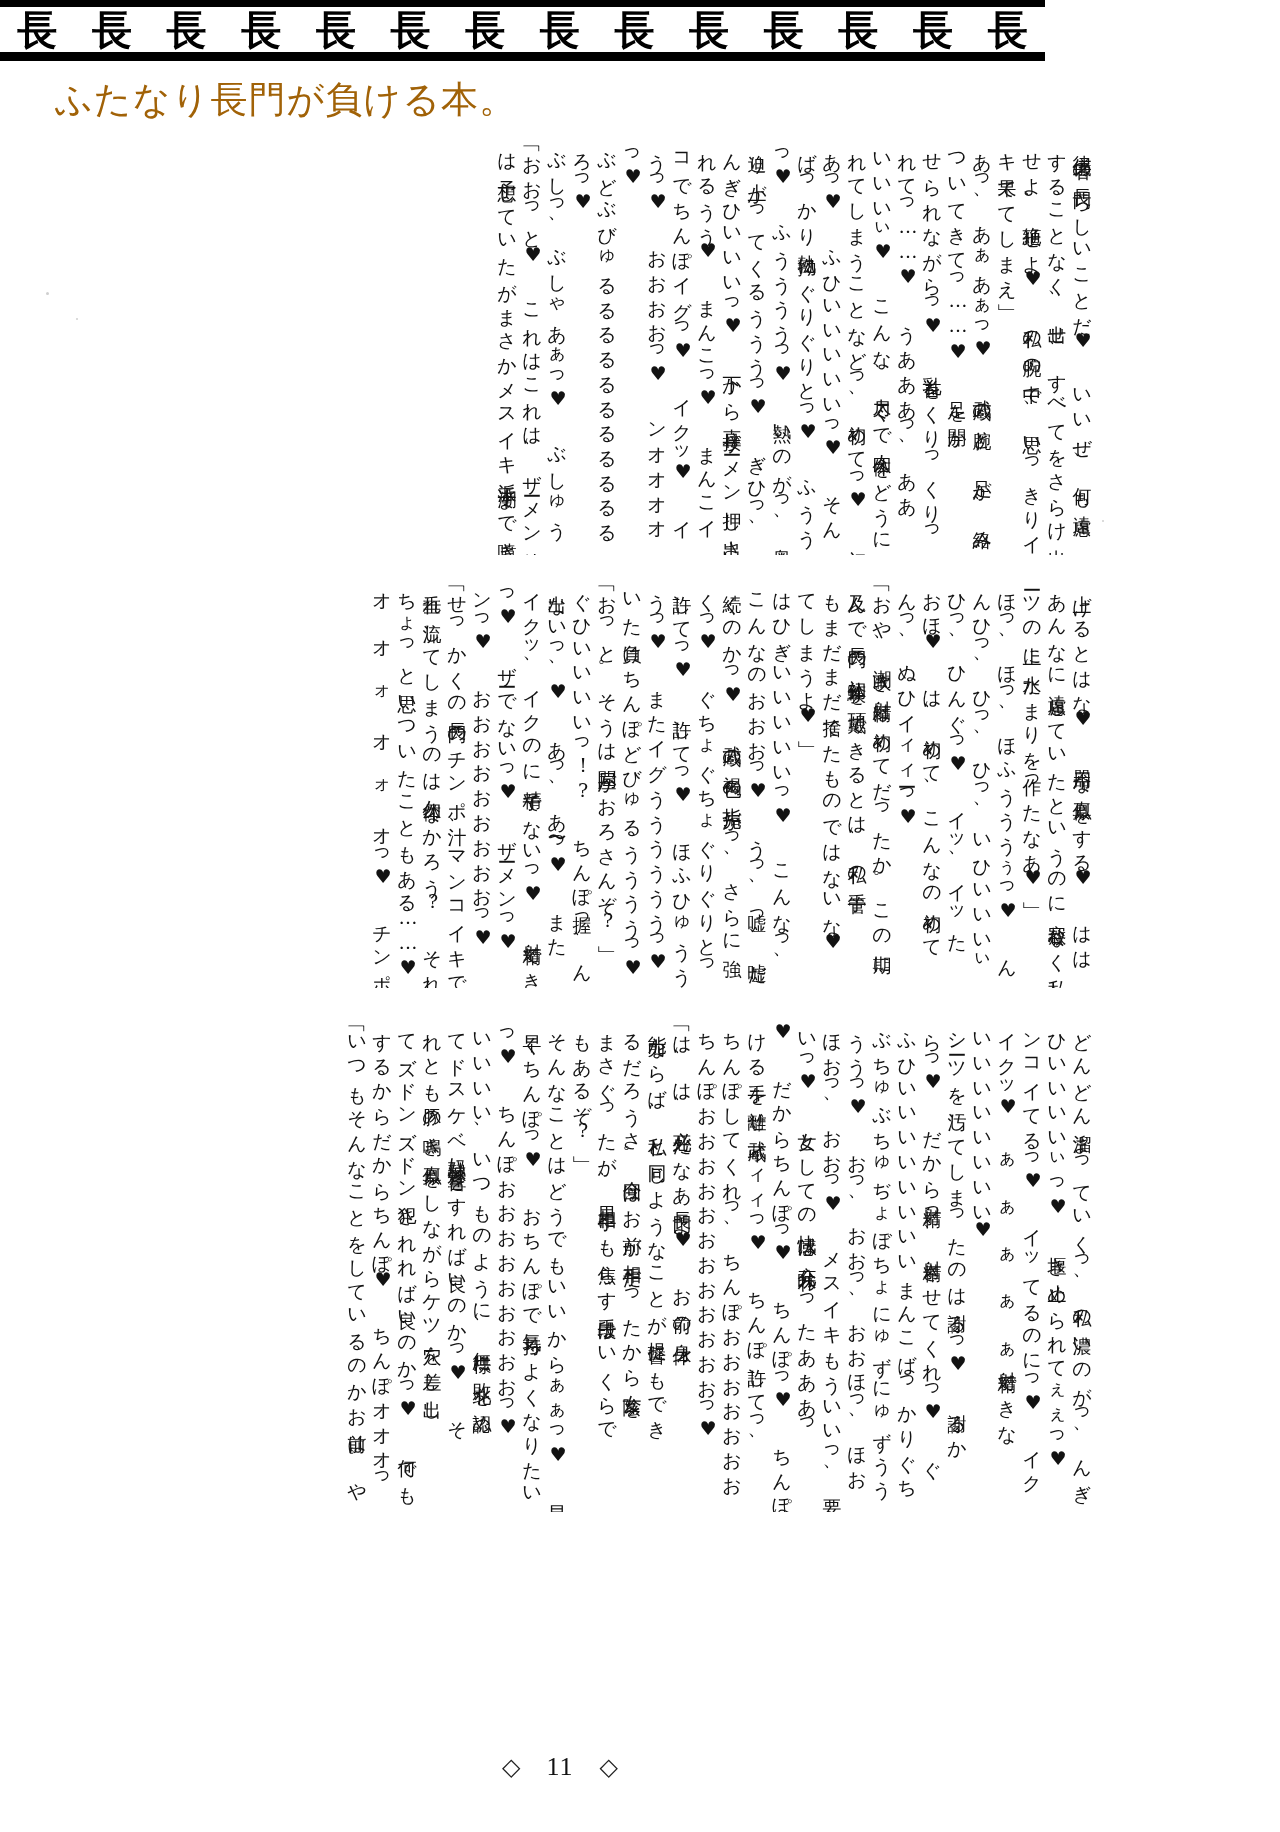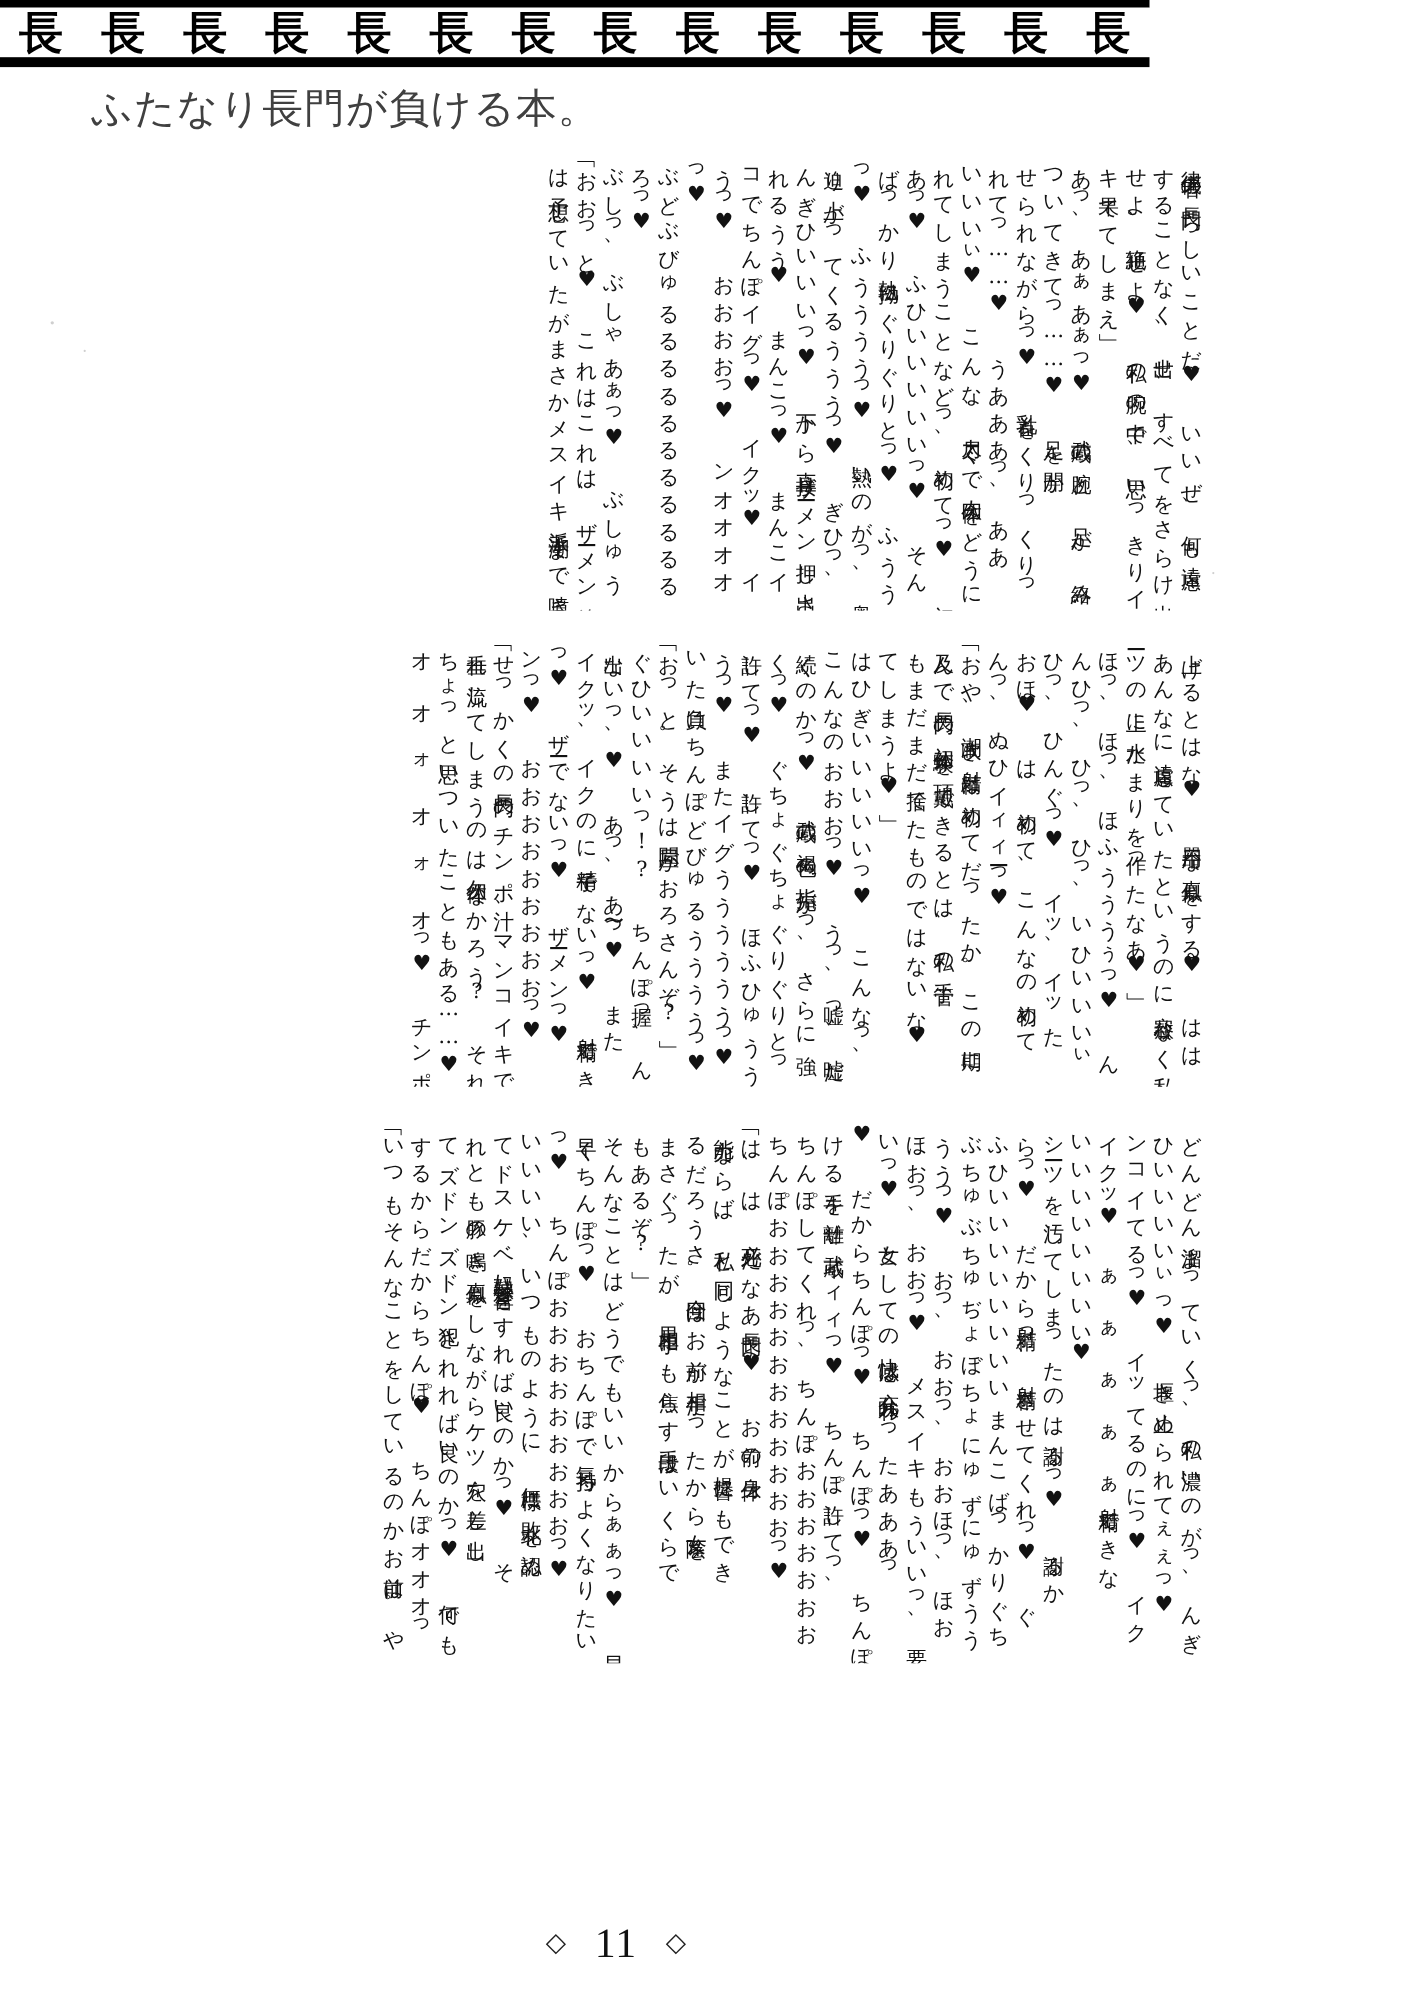--- a/index.html
+++ b/index.html
@@ -58,27 +58,27 @@
     line-height: 40px;
     font-weight: 700;
     color: #000;
     letter-spacing: 0;
     transform: scaleY(1.02);
   }
 
   
   #page-title {
     position: absolute;
-    left: 83px;
+    left: 55px;
     top: 78px;
     font-family: "Liberation Serif", "DejaVu Serif", serif;
     font-size: 37px;
     line-height: 44px;
     letter-spacing: 1px;
-    color: #404040;
+    color: #a16207;
     white-space: nowrap;
   }
 
   
   .text-block {
     position: absolute;
     display: flex;
     flex-direction: row-reverse;
     align-items: flex-start;
     justify-content: flex-start;
@@ -119,21 +119,21 @@
     justify-content: center;
     gap: 26px;
     font-family: "Liberation Serif", "DejaVu Serif", serif;
   }
   .footer-diamond {
     font-size: 24px;
     line-height: 24px;
     color: #222;
   }
   #footer-page-number {
-    font-size: 38px;
+    font-size: 26px;
     line-height: 30px;
     color: #111;
     letter-spacing: 1px;
   }
 
   
   .speckle {
     position: absolute;
     background: #cfcfcf;
     border-radius: 50%;

